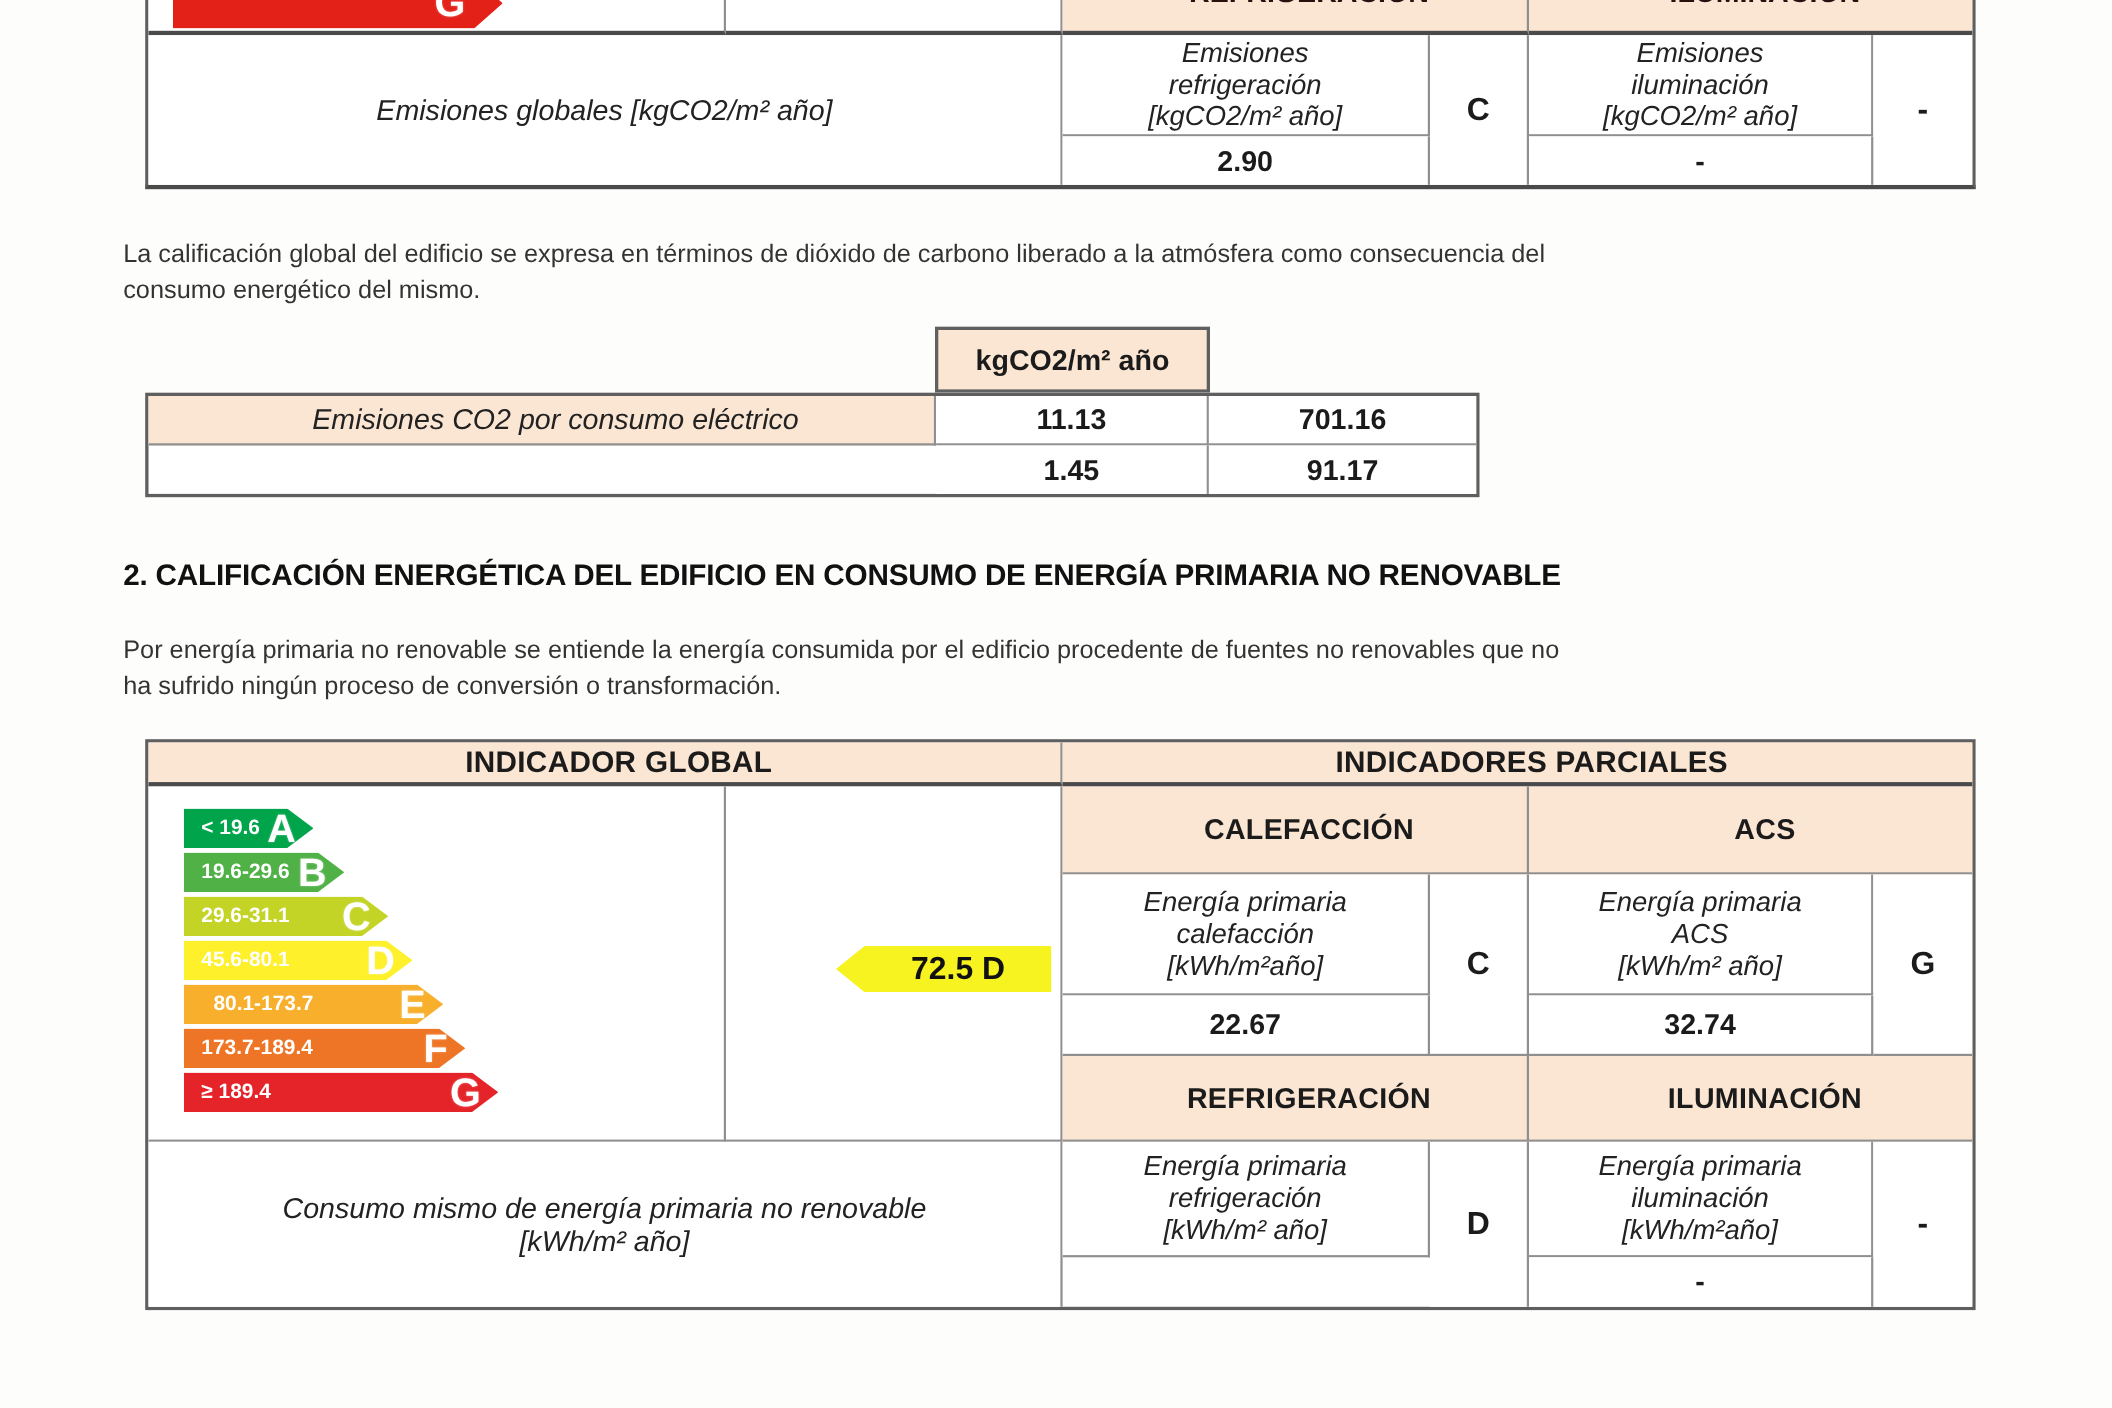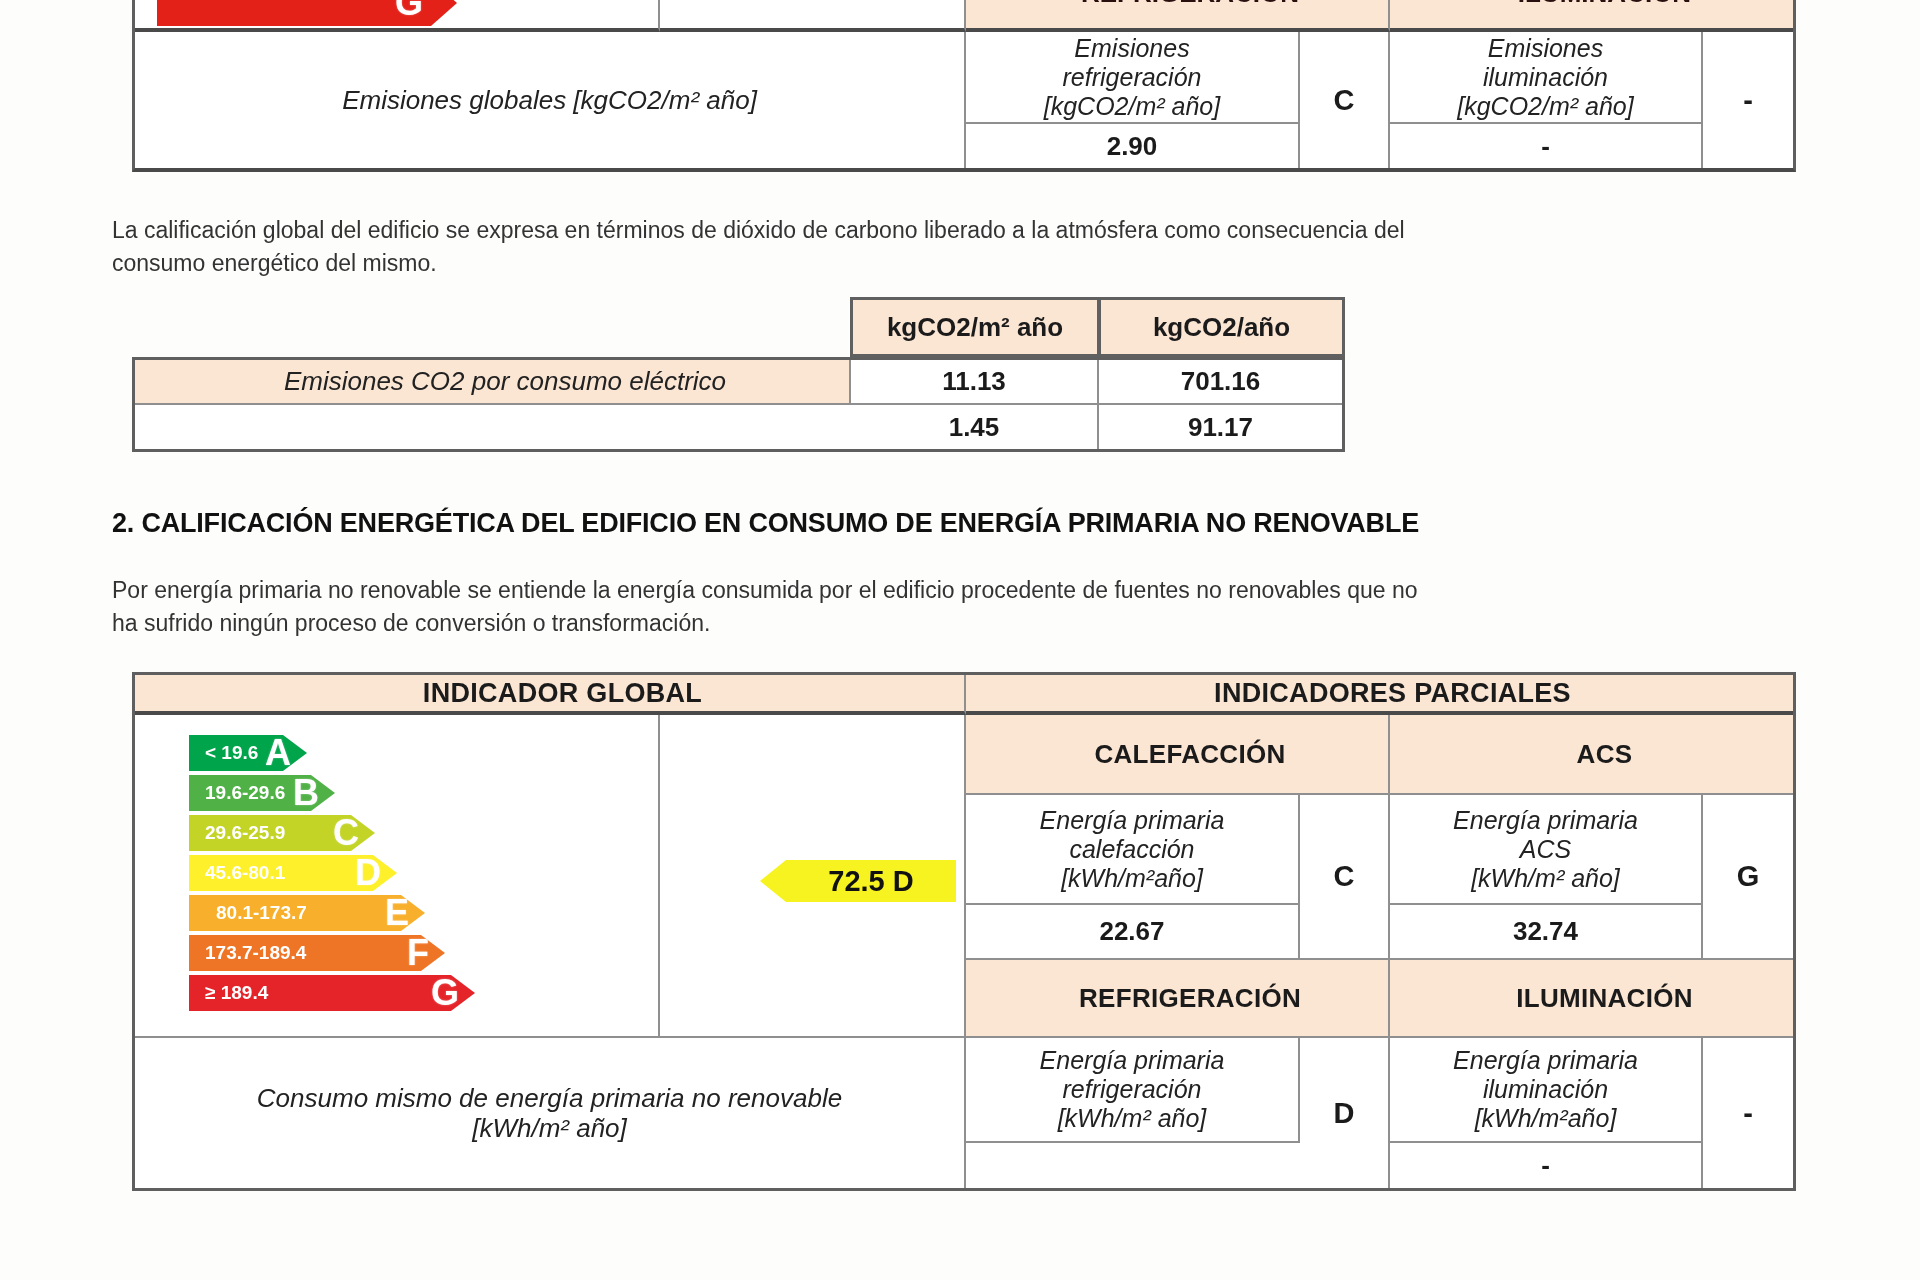--- a/index.html
+++ b/index.html
@@ -26,21 +26,21 @@
   .stack { white-space:pre-line; font-style:italic; font-size:25px; line-height:1.16; color:#222; }
   .val { font-weight:700; font-size:26px; }
   .rating { font-weight:700; font-size:29px; }
   .subhead { font-weight:700; font-size:26px; letter-spacing:.3px; }
   .bighead { font-weight:700; font-size:27px; letter-spacing:.3px; }
 
   .para { font-size:23px; line-height:1.45; color:#333; white-space:pre-line; }
   .secheading { font-weight:700; font-size:27px; color:#111; letter-spacing:-0.2px; }
 
   
-  .scale-wrap { position:absolute; left:54px; top:20px; }
+  .scale-wrap { position:absolute; left:32px; top:20px; }
   .bar {
     position:relative; height:36px; margin-bottom:4px;
     clip-path: polygon(0 0, calc(100% - 24px) 0, 100% 50%, calc(100% - 24px) 100%, 0 100%);
     display:flex; align-items:center;
   }
   .rng { color:#fff; font-weight:700; font-size:19px; padding-left:16px; white-space:nowrap; }
   .ltr { position:absolute; right:16px; top:50%; transform:translateY(-50%);
          color:#fff; font-weight:700; font-size:36px; text-shadow:0 0 2px rgba(255,255,255,.45); }
   .w0{width:118px}.w1{width:146px}.w2{width:186px}.w3{width:208px}
   .w4{width:236px}.w5{width:256px}.w6{width:286px}
@@ -106,21 +106,20 @@
 
     <div class="cell val nbb" style="grid-column:3; grid-row:3;">2.90</div>
     <div class="cell val nbb" style="grid-column:5; grid-row:3;">-</div>
   </div>
 
   <div class="abs para" style="left:112px; top:214px; width:1560px;">La calificación global del edificio se expresa en términos de dióxido de carbono liberado a la atmósfera como consecuencia del
 consumo energético del mismo.</div>
 
   <div class="abs" style="left:132px; top:297px; width:1213px; height:153px;">
     <div class="co2-head" style="left:718px; width:250px;">kgCO2/m² año</div>
-    <div class="co2-head" style="left:966px; width:247px;">kgCO2/año</div>
 
     <div class="tbl" style="position:absolute; left:0; top:60px;
                 grid-template-columns:716px 248px 243px; grid-template-rows:45px 44px;">
       <div class="cell peach italic" style="grid-column:1; grid-row:1;">Emisiones CO2 por consumo eléctrico</div>
       <div class="cell val" style="grid-column:2; grid-row:1;">11.13</div>
       <div class="cell val nbr" style="grid-column:3; grid-row:1;">701.16</div>
       <div class="cell val nbb" style="grid-column:2; grid-row:2;">1.45</div>
       <div class="cell val nbr nbb" style="grid-column:3; grid-row:2;">91.17</div>
     </div>
   </div>
@@ -140,21 +139,21 @@
       <div class="scale-wrap">
         <div class="bar w0" style="background: rgb(0, 164, 75);">
           <span class="rng">&lt; 19.6</span>
           <span class="ltr">A</span>
         </div>
         <div class="bar w1" style="background: rgb(80, 177, 71);">
           <span class="rng">19.6-29.6</span>
           <span class="ltr">B</span>
         </div>
         <div class="bar w2" style="background: rgb(195, 212, 38);">
-          <span class="rng">29.6-25.9</span>
+          <span class="rng">29.6-31.1</span>
           <span class="ltr">C</span>
         </div>
         <div class="bar w3" style="background: rgb(254, 240, 42);">
           <span class="rng">45.6-80.1</span>
           <span class="ltr">D</span>
         </div>
         <div class="bar w4" style="background: rgb(248, 175, 44); padding-left: 11px;">
           <span class="rng">80.1-173.7</span>
           <span class="ltr">E</span>
         </div>

